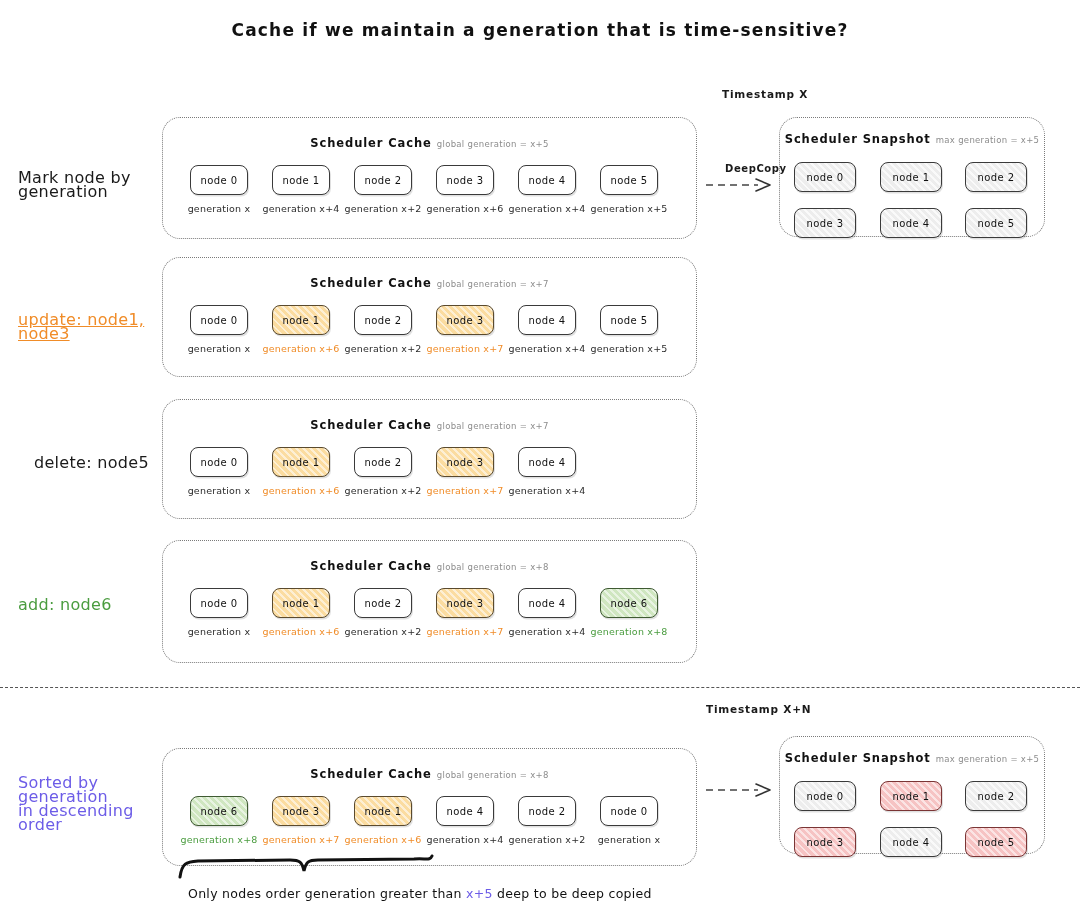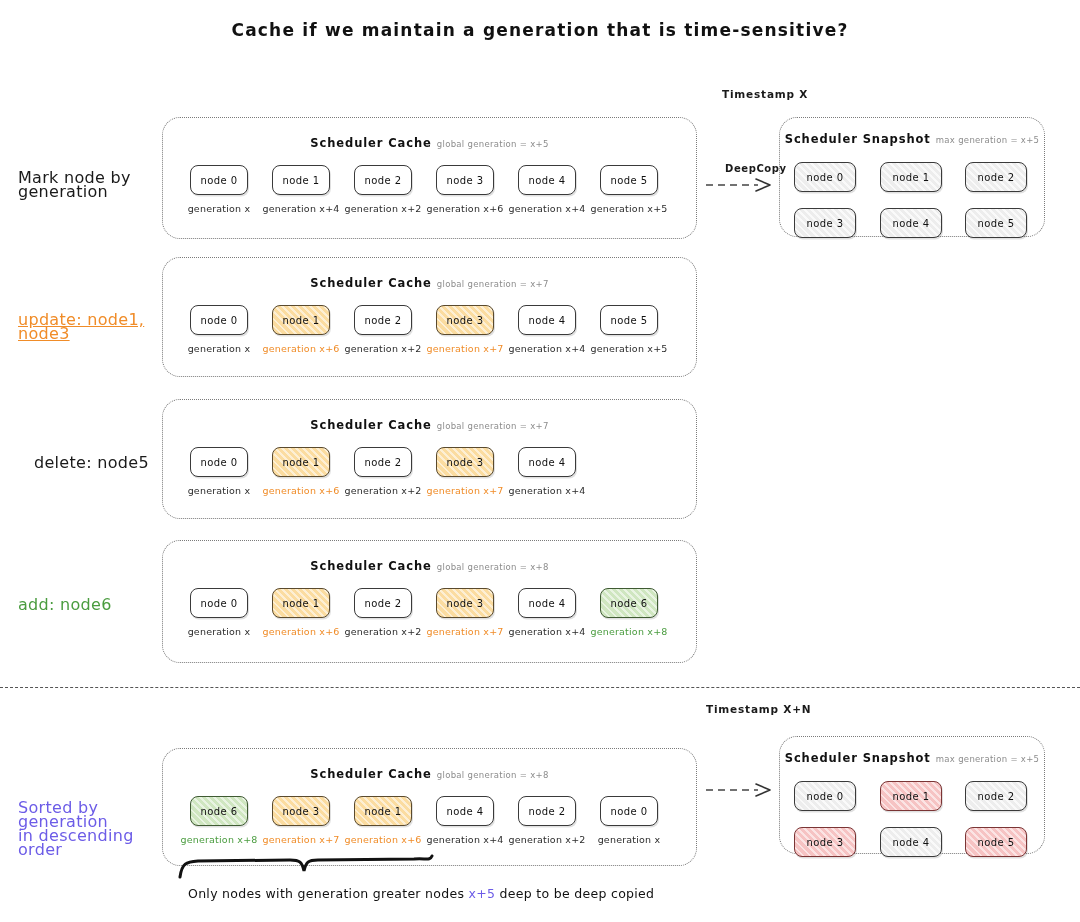--- a/index.html
+++ b/index.html
@@ -233,21 +233,21 @@
     <div class="node orange" style="top: 588px; left: 272px;">node 1</div>
     <div class="gen orange" style="top: 626px; left: 261px; width: 80px;">generation x+6</div>
     <div class="node" style="top: 588px; left: 354px;">node 2</div>
     <div class="gen" style="top: 626px; left: 343px; width: 80px;">generation x+2</div>
     <div class="node orange" style="top: 588px; left: 436px;">node 3</div>
     <div class="gen orange" style="top: 626px; left: 425px; width: 80px;">generation x+7</div>
     <div class="node" style="top: 588px; left: 518px;">node 4</div>
     <div class="gen" style="top: 626px; left: 507px; width: 80px;">generation x+4</div>
     <div class="node green" style="top: 588px; left: 600px;">node 6</div>
     <div class="gen green" style="top: 626px; left: 589px; width: 80px;">generation x+8</div>
-    <div class="row-label violet" style="top: 801px; left: 18px; width: 140px;">
+    <div class="row-label violet" style="top: 776px; left: 18px; width: 140px;">
       <div>Sorted by generation</div>
       <div>in descending order</div>
     </div>
     <div class="panel" style="top: 748px; left: 162px; width: 535px; height: 118px;">
       <div class="panel-head"><span class="panel-title">Scheduler Cache</span><span class="panel-sub">global generation = x+8</span></div>
     </div>
     <div class="node green" style="top: 796px; left: 190px;">node 6</div>
     <div class="gen green" style="top: 834px; left: 179px; width: 80px;">generation x+8</div>
     <div class="node orange" style="top: 796px; left: 272px;">node 3</div>
     <div class="gen orange" style="top: 834px; left: 261px; width: 80px;">generation x+7</div>
@@ -297,16 +297,16 @@
   </svg>
 </div>
 
 <div style="position:absolute; top:855px; left:178px;">
   <svg width="258" height="26" viewBox="0 0 258 26">
     <path d="M2,22 C4,8 8,7 20,6 L112,5 C122,5 124,7 126,16 C128,7 130,5 140,5 L236,4 C248,3 252,6 254,1" stroke="#111" stroke-width="3" fill="none" stroke-linecap="round"></path>
   </svg>
 </div>
 
 <div class="footnote" style="top:886px; left:188px;">
-  <span>Only nodes with generation greater nodes</span>
+  <span>Only nodes order generation greater than</span>
   <span class="hl">x+5</span>
   <span>deep to be deep copied</span>
 </div>
 
 </body></html>

